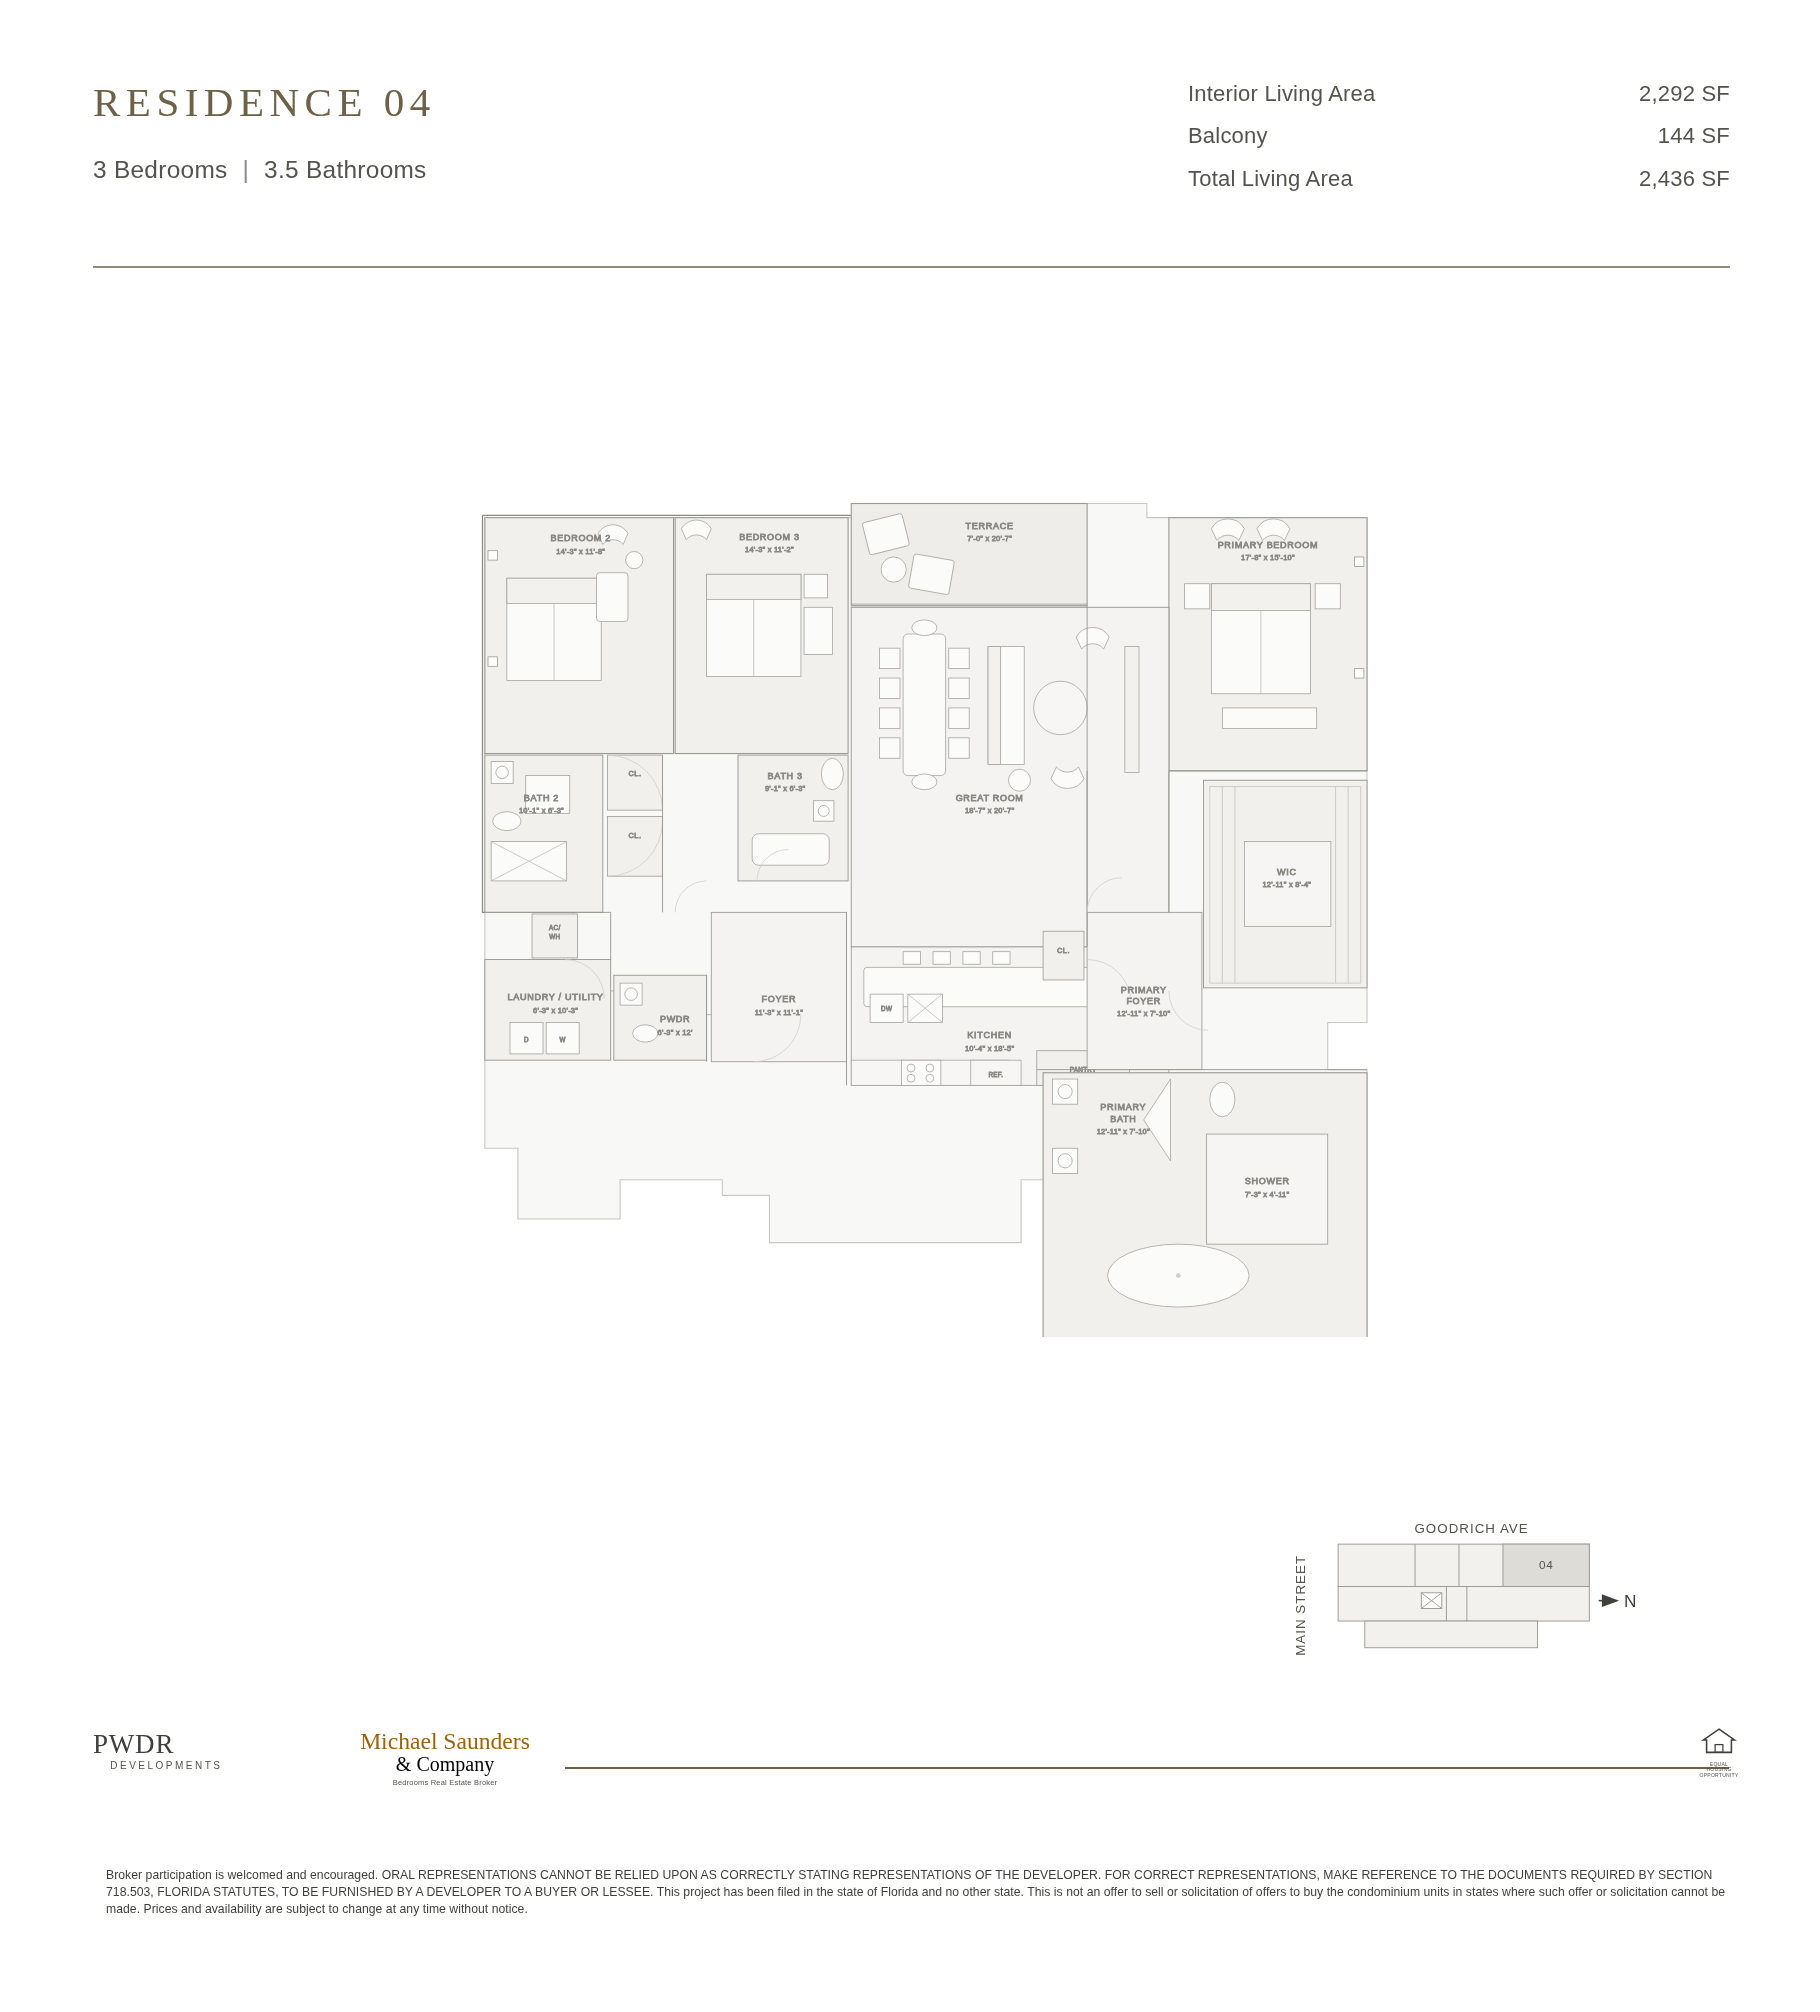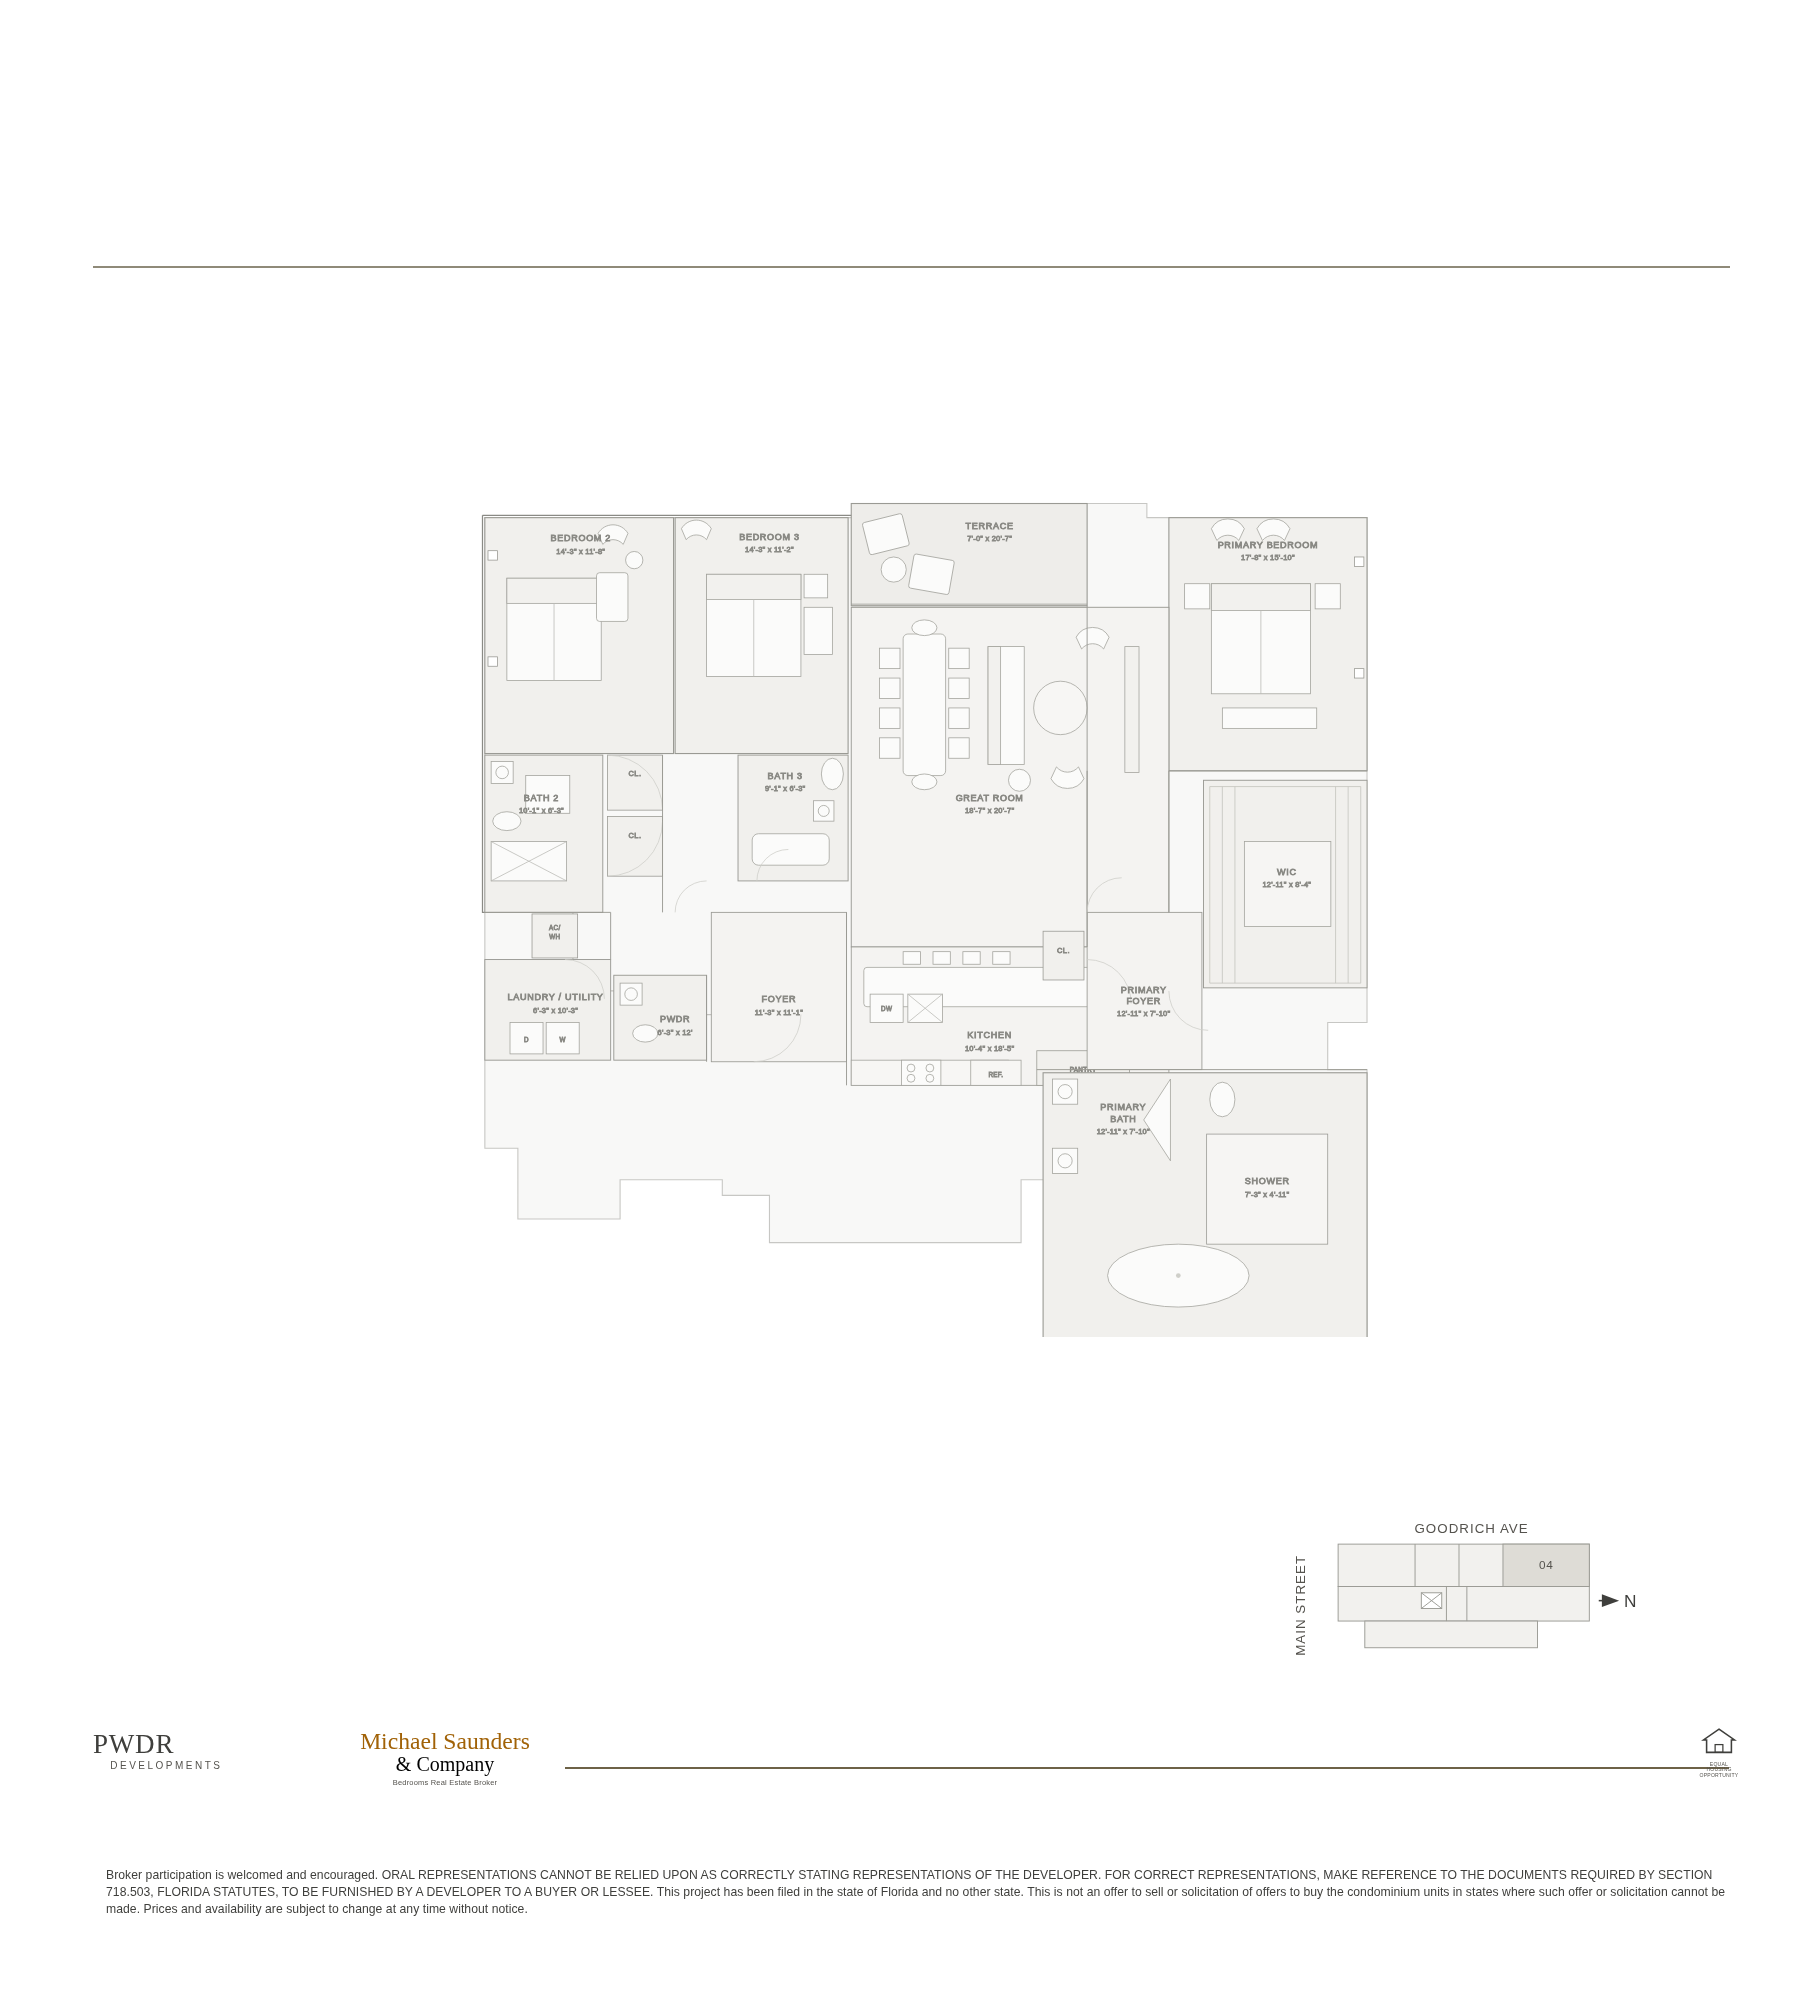--- a/index.html
+++ b/index.html
@@ -180,21 +180,43 @@
   .rm-small{ font-size: 9.5px; letter-spacing: 0.6px; text-anchor: middle; fill: #55534e; }
   .rm-tiny { font-size: 8px; letter-spacing: 0.4px; text-anchor: middle; fill: #55534e; }
 </style>
 </head>
 <body>
 
 <div class="page">
 
   <div class="header">
     <div class="header-inner">
-
+      <div class="title-block">
+        <div class="residence-title">RESIDENCE 04</div>
+        <div class="subtitle">
+          <span>3 Bedrooms</span>
+          <span class="sep">|</span>
+          <span>3.5 Bathrooms</span>
+        </div>
+      </div>
+
+      <div class="areas">
+        <div class="area-row">
+          <span class="label">Interior Living Area</span>
+          <span class="value">2,292 SF</span>
+        </div>
+        <div class="area-row">
+          <span class="label">Balcony</span>
+          <span class="value">144 SF</span>
+        </div>
+        <div class="area-row">
+          <span class="label">Total Living Area</span>
+          <span class="value">2,436 SF</span>
+        </div>
+      </div>
     </div>
   </div>
   <div class="header-rule"></div>
 
   <div class="plan-wrap">
     <svg class="plan-svg" width="1258" height="865" viewBox="0 0 1600 1100">
       <g stroke="#8a8a85" fill="none" stroke-width="1">
 
         <g stroke="#8a8a85" stroke-width="1.6">
 

